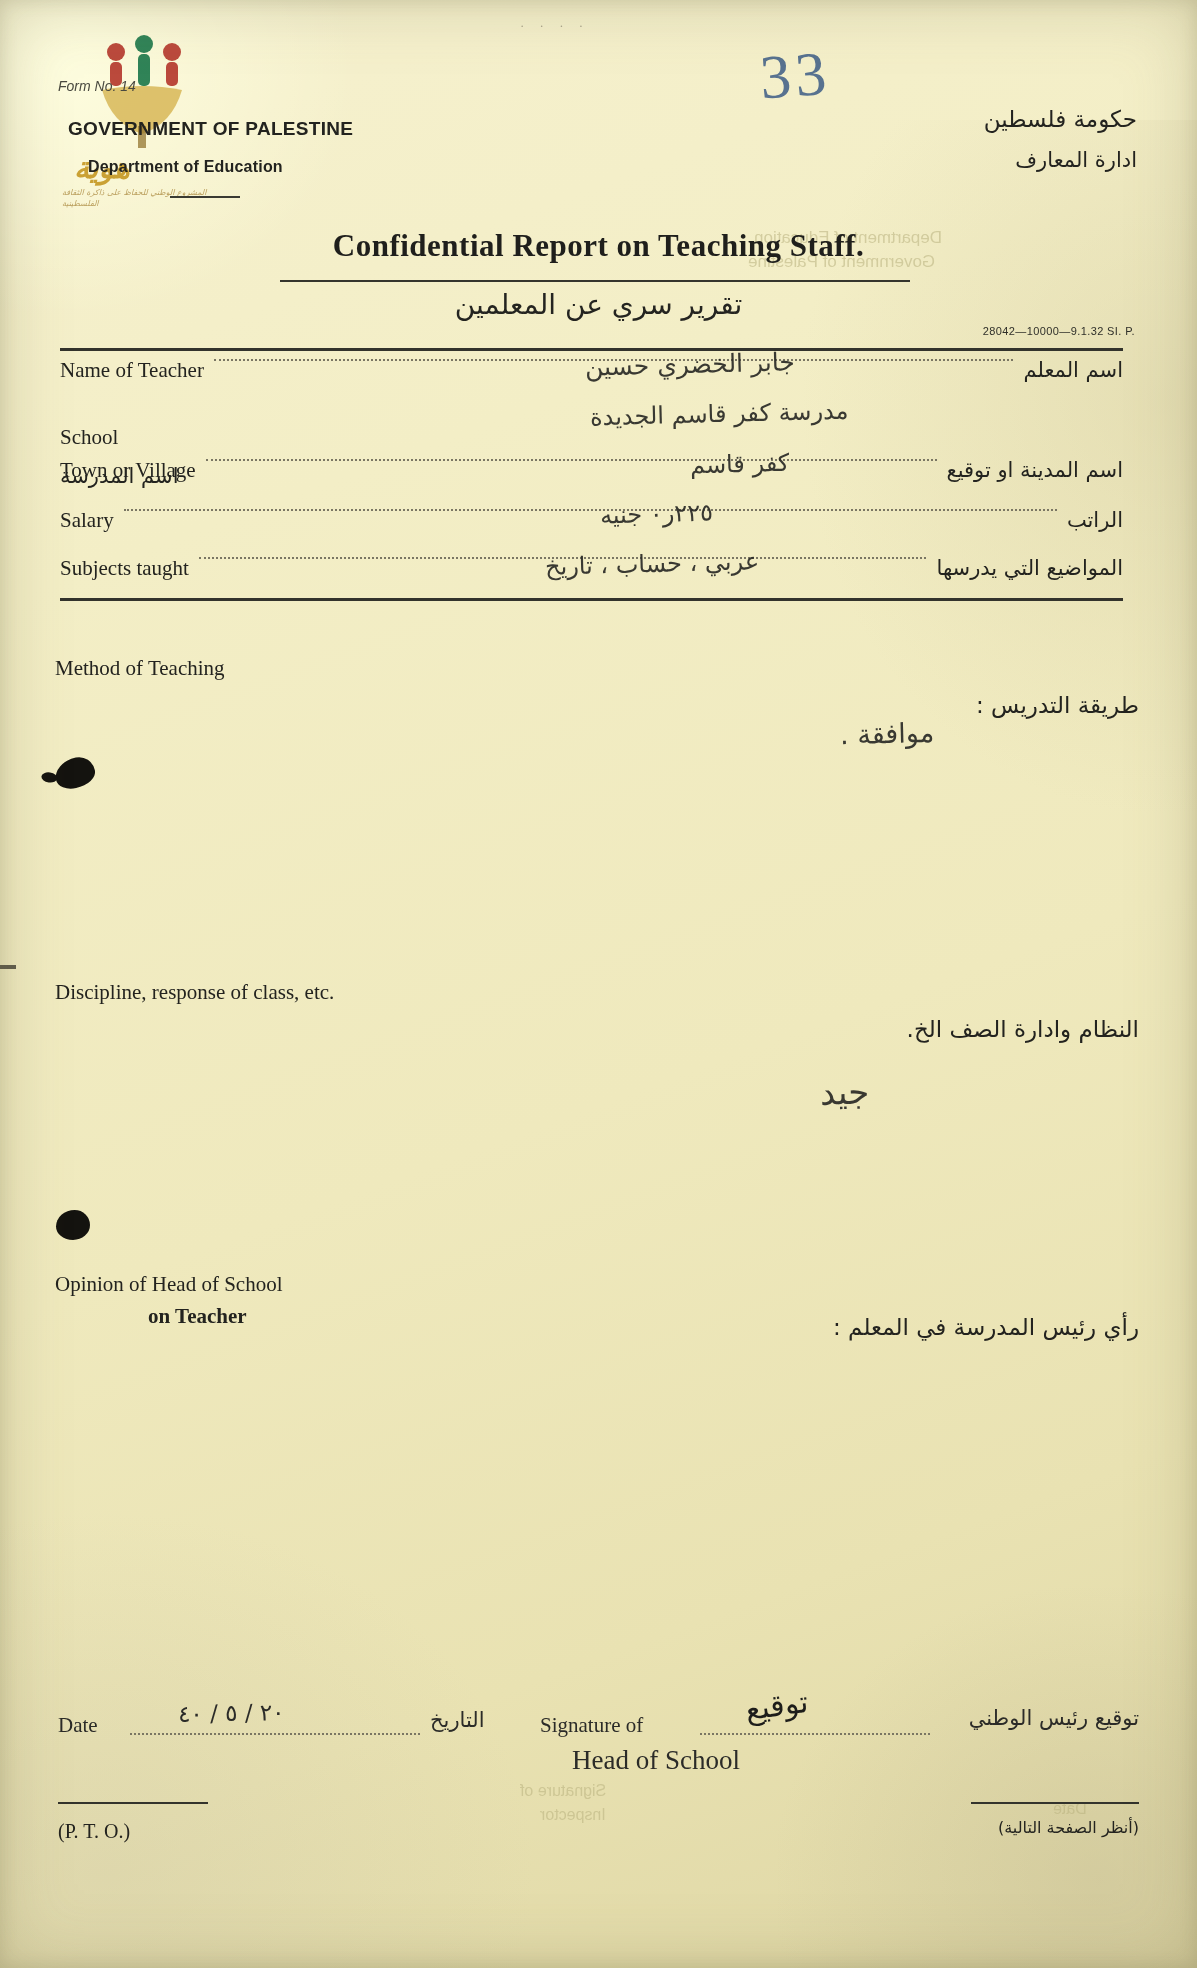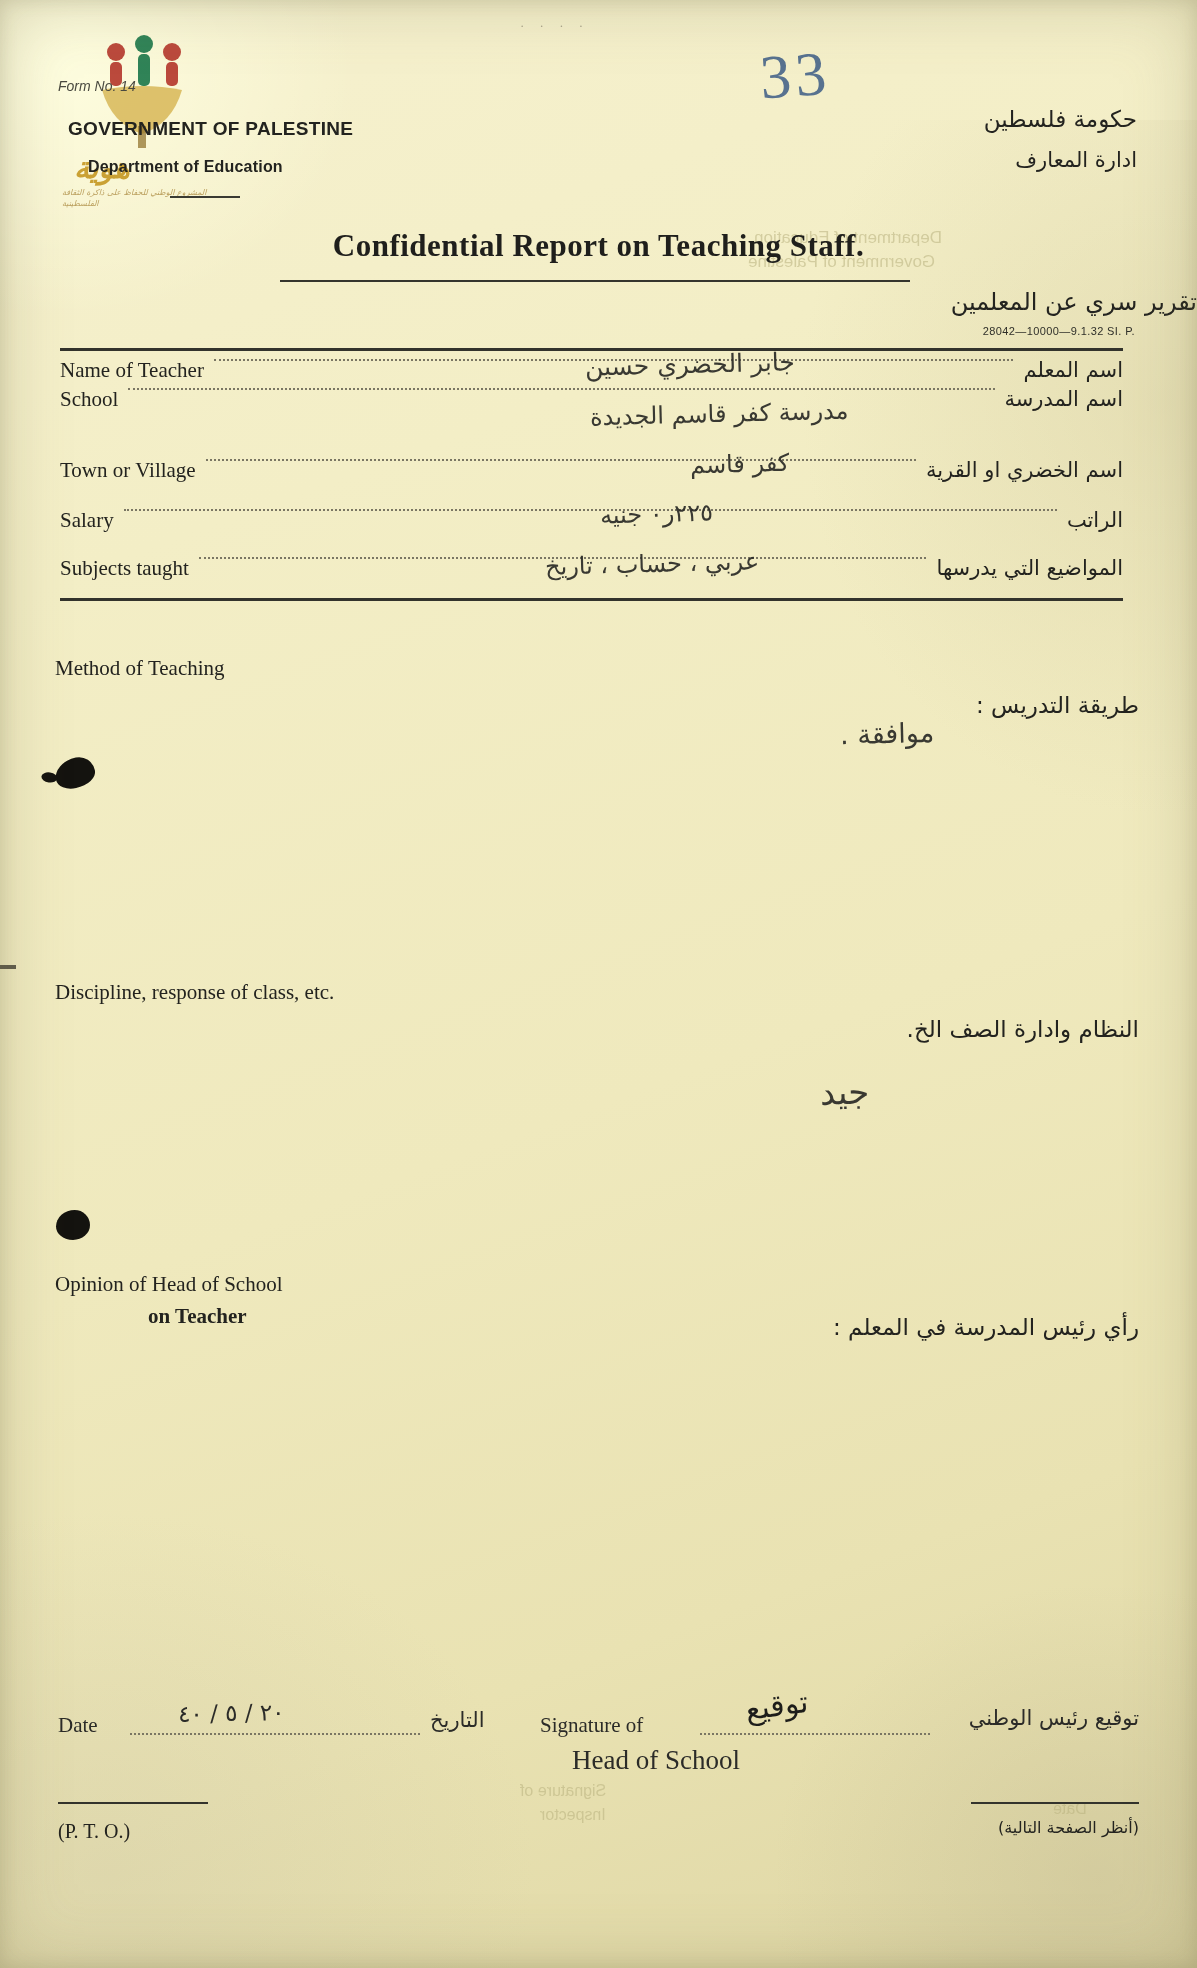--- a/index.html
+++ b/index.html
@@ -121,23 +121,23 @@
     font-weight: bold; font-size: 31px;
     letter-spacing: .5px;
     color: #1f1f1c;
   }
   .title-rule {
     position: absolute; left: 280px; top: 280px; width: 630px;
     height: 2px; background: #35352d;
   }
   .title-ar {
     position: absolute; left: 0; right: 0; top: 288px;
-    text-align: right;
-    font-family: "DejaVu Sans", sans-serif;
-    font-size: 24px; color: #242420;
+    text-align: center;
+    font-family: "DejaVu Sans", sans-serif;
+    font-size: 28px; color: #242420;
     direction: rtl;
   }
 
   .print-code {
     position: absolute; right: 62px; top: 325px;
     font-family: "Liberation Sans", sans-serif;
     font-size: 11px; letter-spacing: .4px; color: #2f2f29;
   }
 
   .rule {
@@ -330,31 +330,31 @@
 
   <div class="rule rule-top"></div>
 
   <div class="field" style="top:358px;">
     <span class="lbl-en">Name of Teacher</span>
     <span class="dots"></span>
     <span class="lbl-ar">اسم المعلم</span>
   </div>
   <div class="hand" style="left:585px; top:350px; font-size:25px;">جابر الخضري حسين</div>
 
-  <div class="field" style="top:387px;">
+  <div class="field" style="top:425px;flex-direction:column;">
     <span class="lbl-en">School</span>
     <span class="dots"></span>
     <span class="lbl-ar">اسم المدرسة</span>
   </div>
   <div class="hand" style="left:590px; top:400px; font-size:24px;">مدرسة كفر قاسم الجديدة</div>
 
   <div class="field" style="top:458px;">
     <span class="lbl-en">Town or Village</span>
     <span class="dots"></span>
-    <span class="lbl-ar">اسم الخضري او القرية</span>
+    <span class="lbl-ar">اسم المدينة او توقيع</span>
   </div>
   <div class="hand" style="left:690px; top:450px; font-size:24px;">كفر قاسم</div>
 
   <div class="field" style="top:508px;">
     <span class="lbl-en">Salary</span>
     <span class="dots"></span>
     <span class="lbl-ar">الراتب</span>
   </div>
   <div class="hand" style="left:600px; top:500px; font-size:24px;">٢٢٥ر٠ جنيه</div>
 

